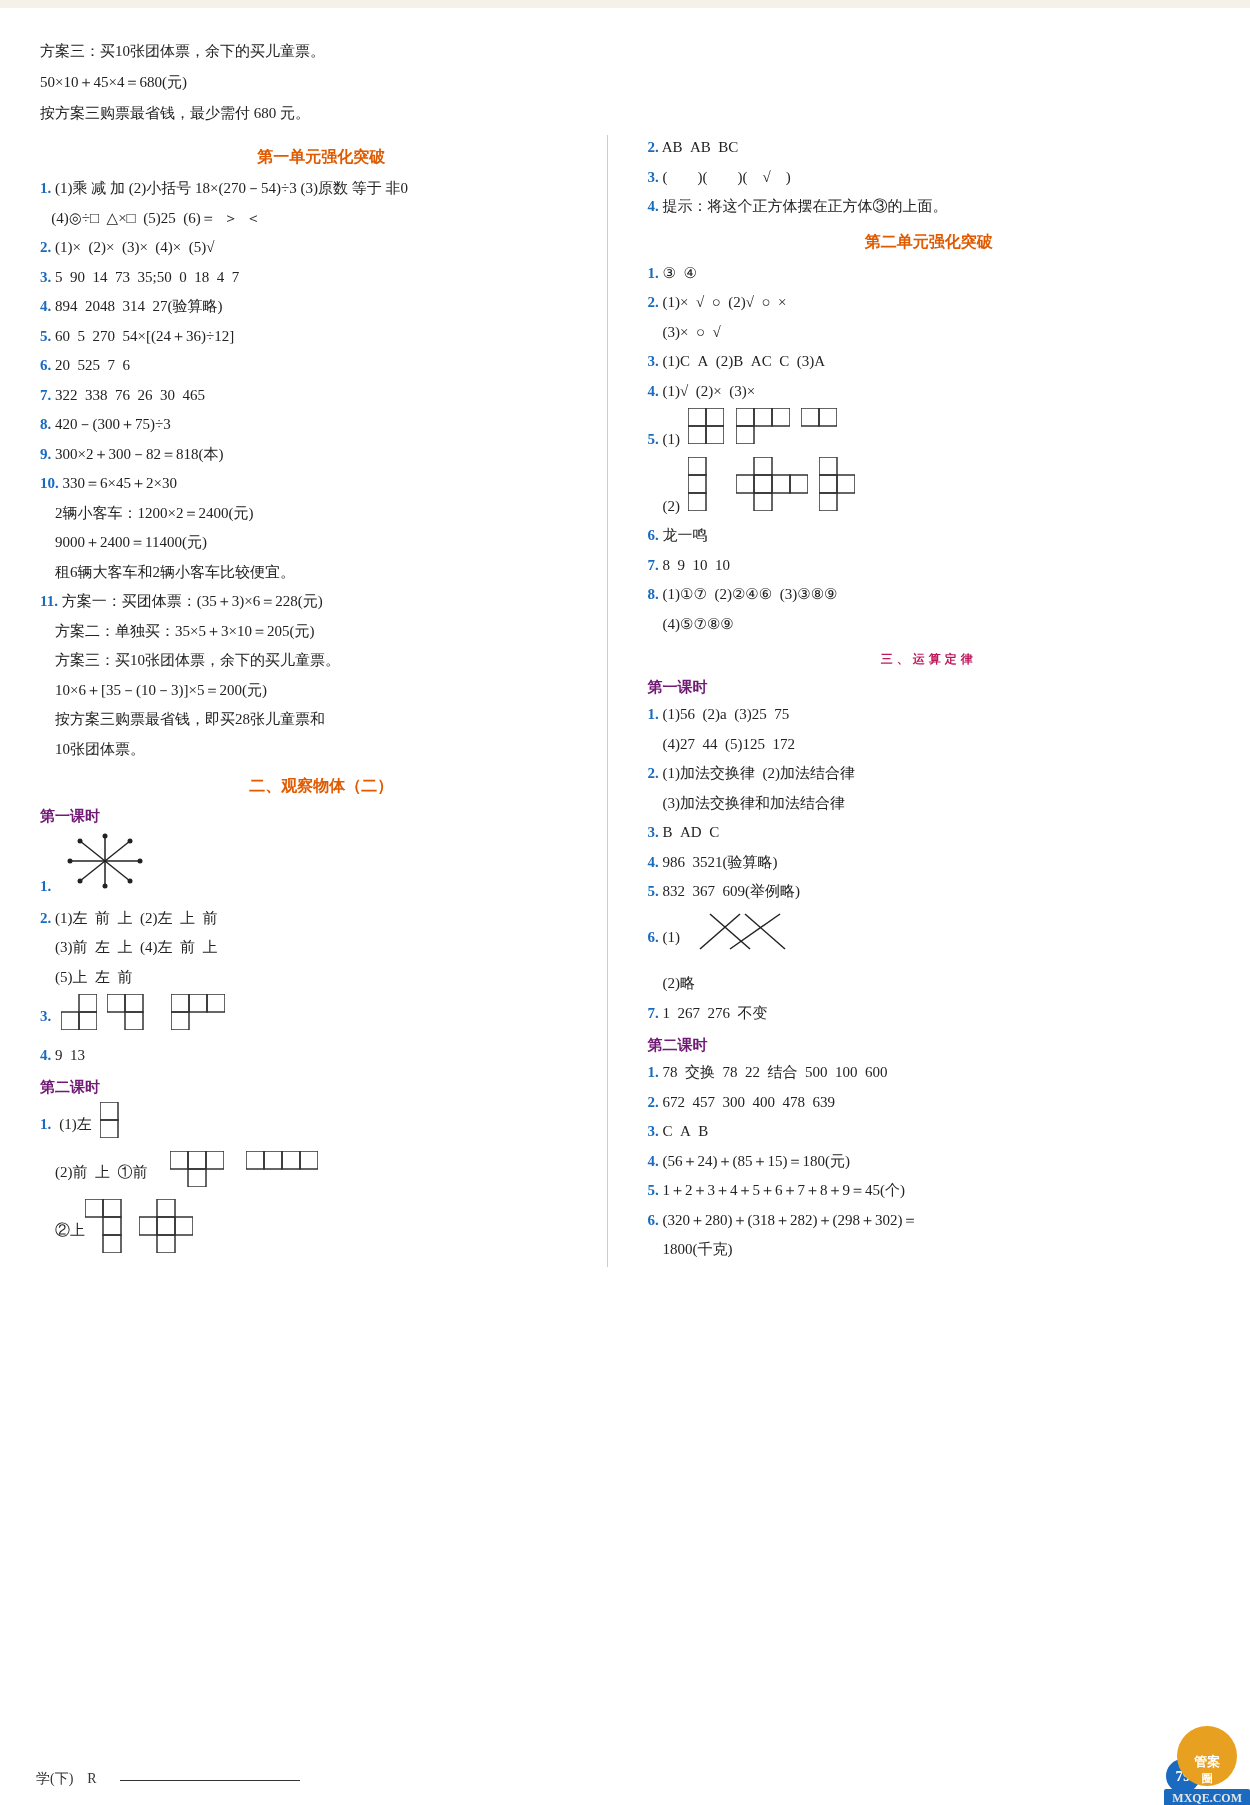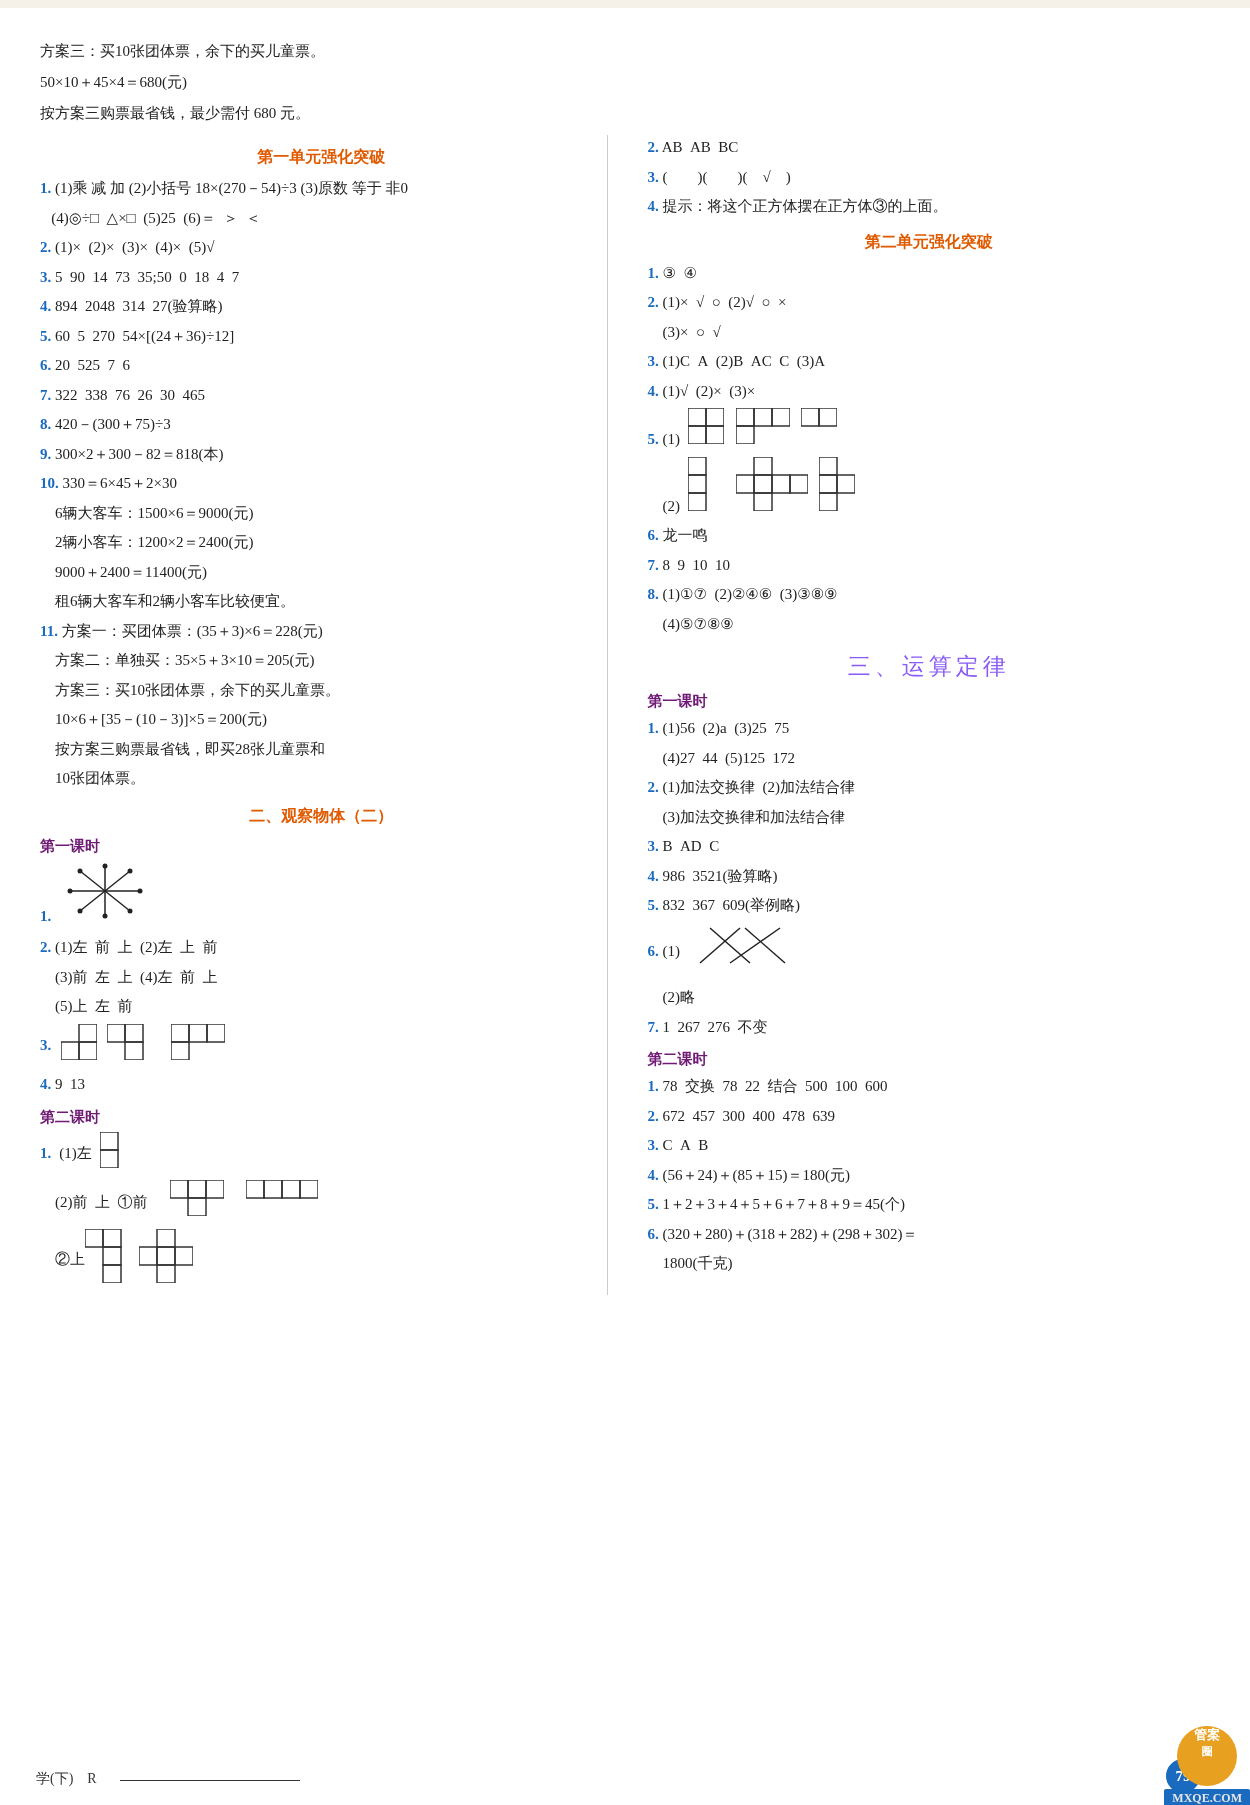--- a/index.html
+++ b/index.html
@@ -34,23 +34,23 @@
       padding-left: 10px;
     }
     .section-title {
       color: #e05a00;
       font-size: 16px;
       font-weight: bold;
       text-align: center;
       margin: 12px 0 8px 0;
     }
     .section-title-blue {
-      color: #8b5cf6;
-      font-size: 23px;
-      font-weight: normal;
+      color: #be185d;
+      font-size: 12px;
+      font-weight: bold;
       text-align: center;
       margin: 14px 0 8px 0;
       letter-spacing: 4px;
     }
     .subsection-title {
       color: #701a75;
       font-size: 15px;
       font-weight: bold;
       margin: 10px 0 5px 0;
     }
@@ -149,23 +149,20 @@
         <span class="item-num">8.</span>
         <span> 420－(300＋75)÷3</span>
       </div>
       <div class="item">
         <span class="item-num">9.</span>
         <span> 300×2＋300－82＝818(本)</span>
       </div>
       <div class="item">
         <span class="item-num">10.</span>
         <span> 330＝6×45＋2×30</span>
-      </div>
-      <div class="item">
-        <span>&nbsp;&nbsp;&nbsp;&nbsp;6辆大客车：1500×6＝9000(元)</span>
       </div>
       <div class="item">
         <span>&nbsp;&nbsp;&nbsp;&nbsp;2辆小客车：1200×2＝2400(元)</span>
       </div>
       <div class="item">
         <span>&nbsp;&nbsp;&nbsp;&nbsp;9000＋2400＝11400(元)</span>
       </div>
       <div class="item">
         <span>&nbsp;&nbsp;&nbsp;&nbsp;租6辆大客车和2辆小客车比较便宜。</span>
       </div>
@@ -510,21 +507,21 @@
   </div>
 
   <div class="footer-left">
     <span>学(下)　R</span>
   </div>
   <div class="footer-line"></div>
 
   <div class="page-num">79</div>
 
   <div style="position:absolute; bottom:5px; right:0; display:flex; flex-direction:column; align-items:center; gap:3px;">
-    <div style="width:60px; height:60px; border-radius:50%; background:#e8a020; display:flex; align-items:center; justify-content:flex-start; color:#fff; font-size:14px; font-weight:bold; flex-direction:column;">
+    <div style="width:60px; height:60px; border-radius:50%; background:#e8a020; display:flex; align-items:center; justify-content:flex-end; color:#fff; font-size:14px; font-weight:bold; flex-direction:column;">
       <span style="font-size:13px;">管案</span>
       <span style="font-size:11px;">圈</span>
     </div>
     <div style="background:#1a6bbf; color:#e5e5e5; padding:2px 8px; font-size:12px; font-weight:bold; border-radius:2px;">
       <span>MXQE.COM</span>
     </div>
   </div>
 
 </div>
 

